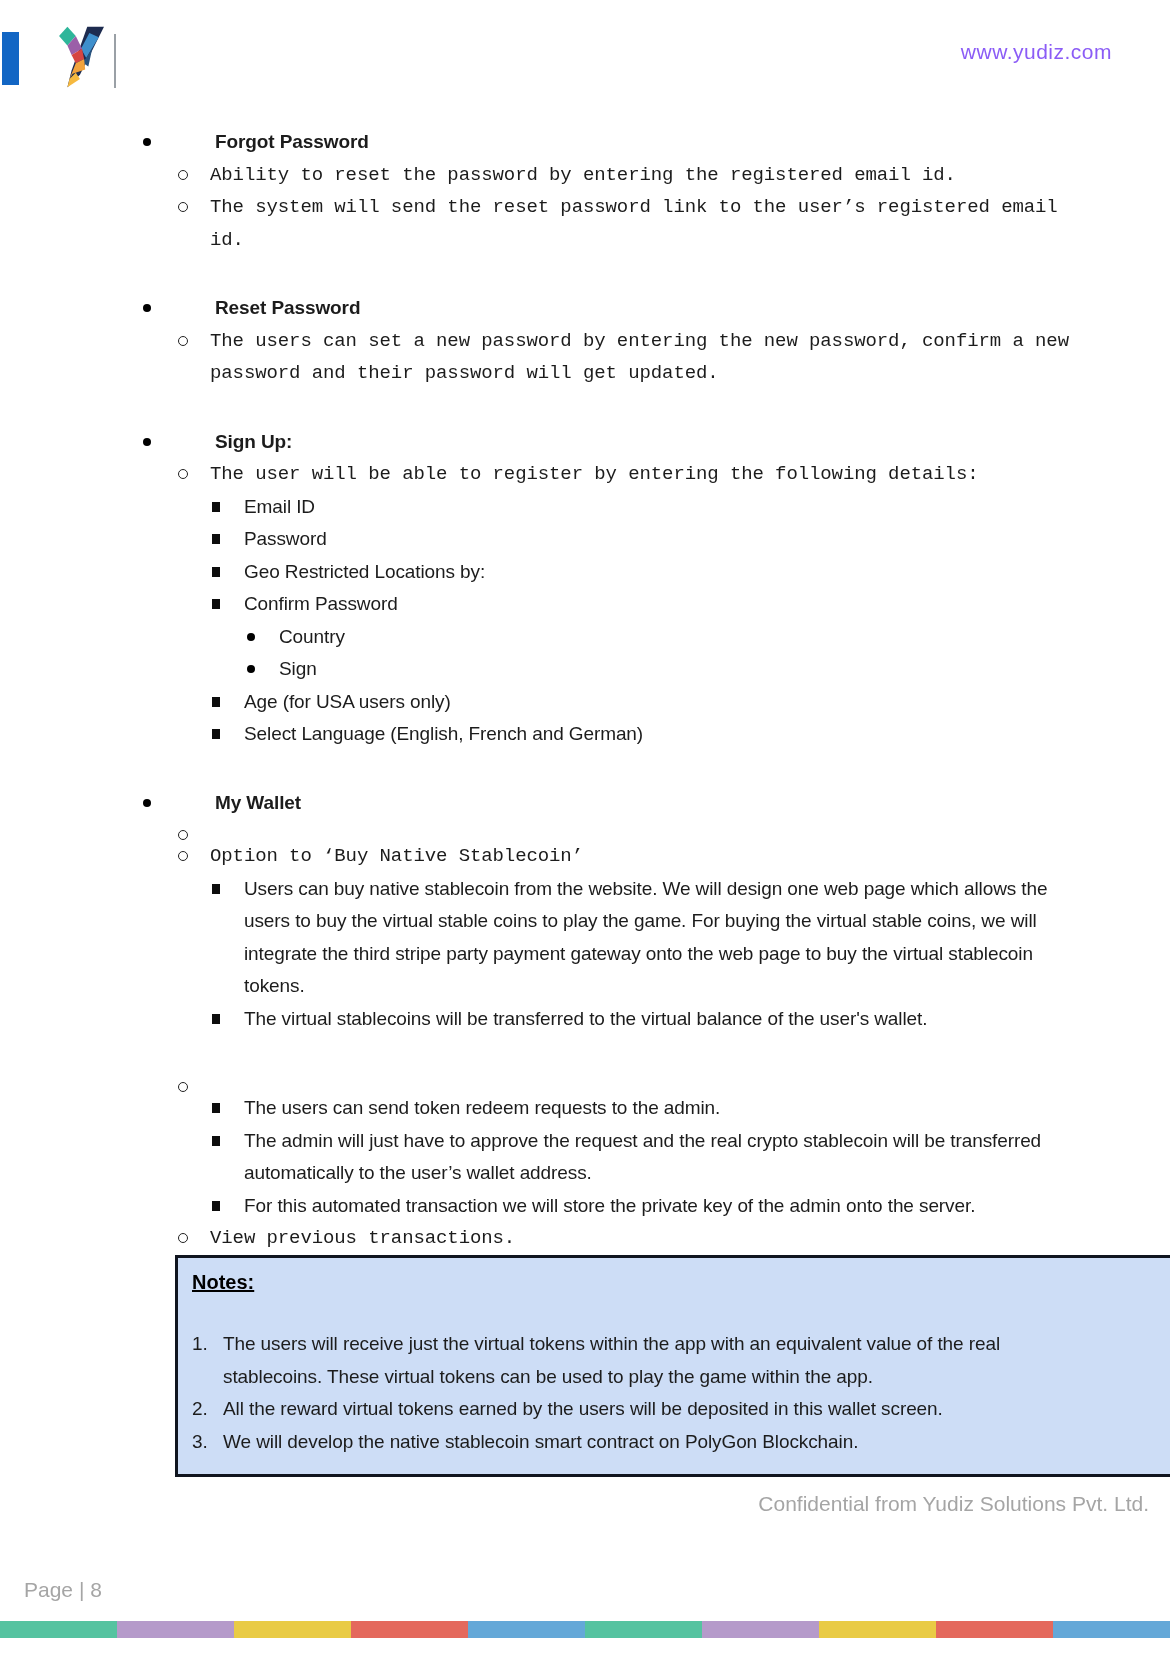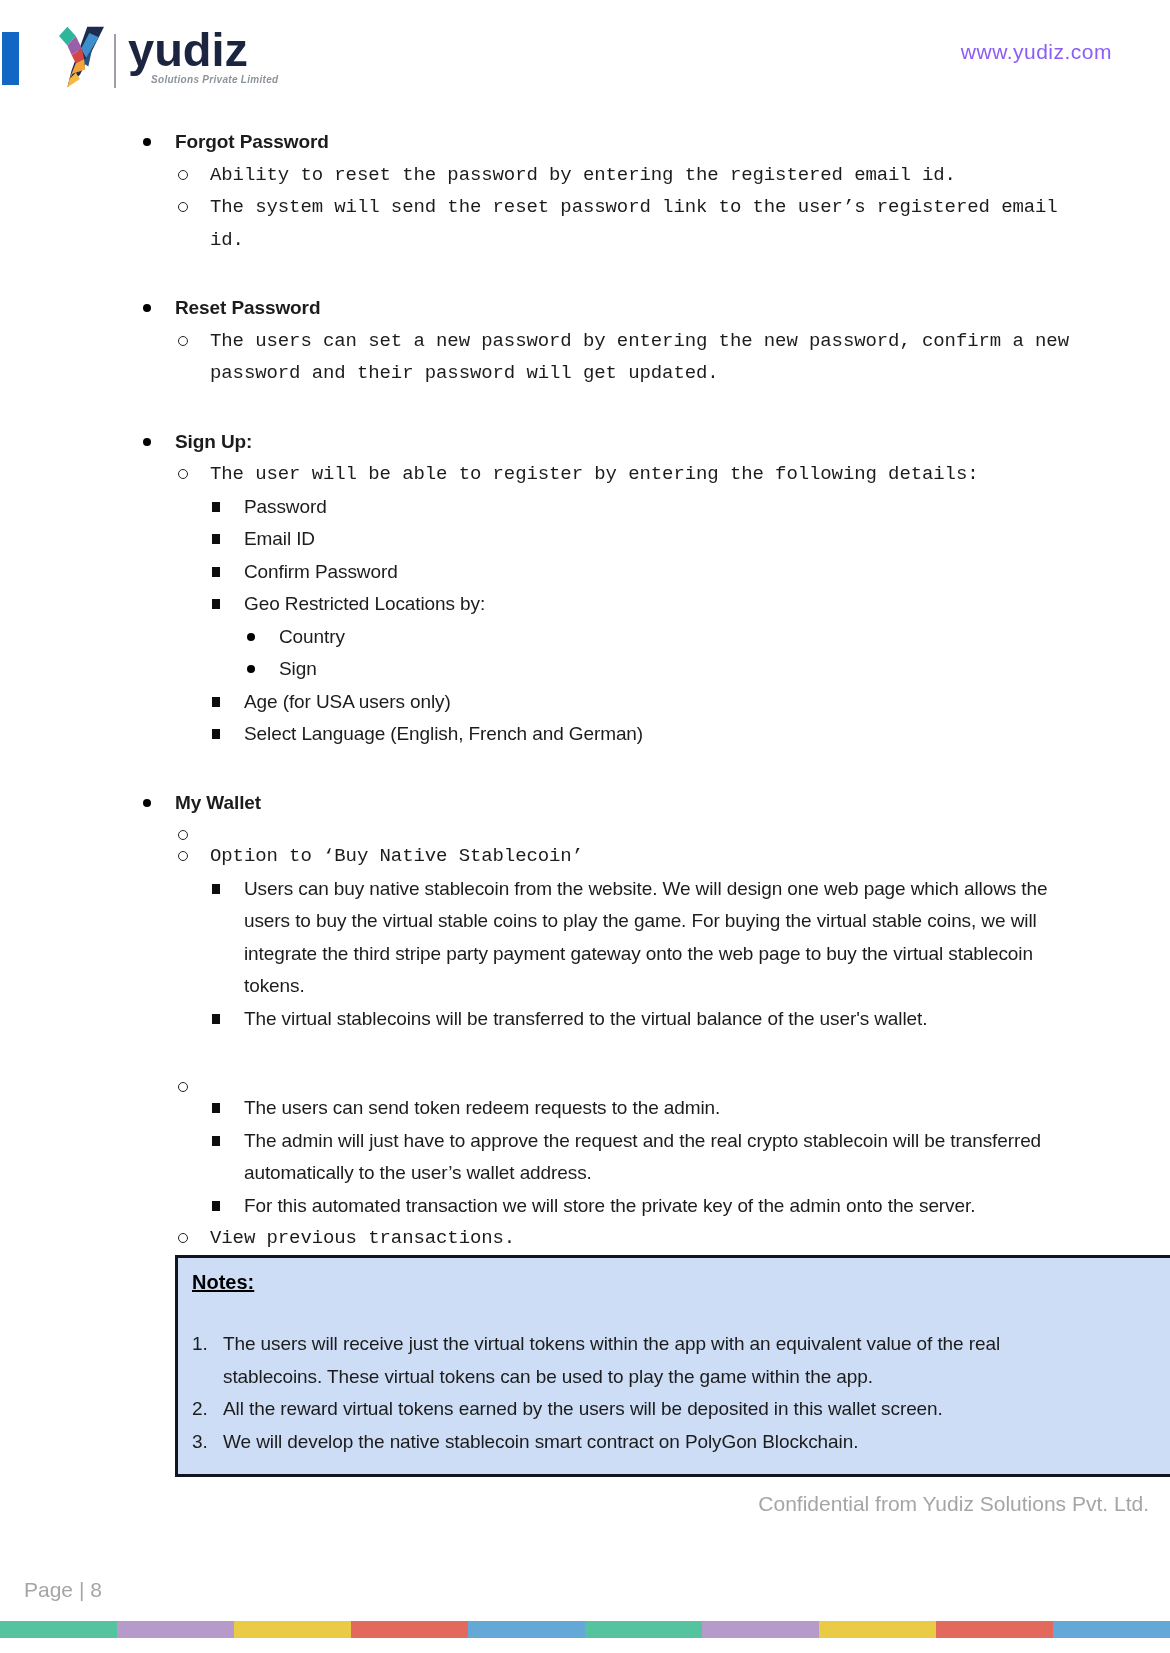--- a/index.html
+++ b/index.html
@@ -27,21 +27,21 @@
     color:#8d939c;margin-top:2px;padding-left:23px;letter-spacing:0.3px;
   }
   .hdr-site{
     position:absolute;top:40px;right:58px;
     font-size:21px;color:#8b5cf6;letter-spacing:0.5px;
   }
   
   .content{position:absolute;left:143px;top:126px;width:940px;}
   .li{display:flex;}
   .li .txt{font-size:19px;line-height:32.5px;letter-spacing:-0.1px;}
-  .li.bold .txt{font-weight:bold;}
+  .li.bold .txt{font-weight:bold;margin-left:40px;}
   .li.gap{margin-bottom:36px;}
   .lvl1{padding-left:0;}
   .lvl2{padding-left:35px;}
   .lvl3{padding-left:69px;}
   .lvl4{padding-left:104px;}
   .bcol{width:32px;flex:none;display:flex;justify-content:flex-start;}
   .b-disc{width:8px;height:8px;background:#000;border-radius:50%;margin-top:12px;}
   .b-circle{width:8px;height:8px;border:1.5px solid #222;border-radius:50%;background:transparent;margin-top:11px;box-sizing:content-box;}
   .b-square{width:8px;height:10px;background:#0d0d0d;margin-top:11px;}
   .lvl2 .txt{max-width:860px;font-family:Liberation Mono, monospace;}
@@ -78,24 +78,20 @@
       <polygon points="28,0 44,0 21,46 9,58 13,42" fill="#1d2b4f"></polygon>
       <polygon points="30,6 39,10 27,30 22,21" fill="#3f8fcc"></polygon>
       <polygon points="27,30 33,20 29,38 23,34" fill="#27537f"></polygon>
       <polygon points="9,0 17,9 9,18 1,9" fill="#2eb69a"></polygon>
       <polygon points="9,18 17,9 23,21 13,27" fill="#9b5fa8"></polygon>
       <polygon points="13,27 23,21 25,31 17,35" fill="#d64541"></polygon>
       <polygon points="17,35 25,31 26,41 14,45 11,50" fill="#f2a33c"></polygon>
       <polygon points="11,50 17,44 21,50 9,58" fill="#f6b93f"></polygon>
     </svg>
     <div class="logo-divider"></div>
-    <div class="brand-block">
-      <div class="brand-name">yudiz</div>
-      <div class="brand-tagline">Solutions Private Limited</div>
-    </div>
   </div>
 
   <div class="hdr-site">www.yudiz.com</div>
 
   <div class="content">
       <div class="li lvl1 bold">
         <span class="bcol">
           <span class="b-disc"></span>
         </span>
         <div class="txt">Forgot Password</div>
@@ -133,39 +129,39 @@
       <div class="li lvl2">
         <span class="bcol">
           <span class="b-circle"></span>
         </span>
         <div class="txt">The user will be able to register by entering the following details:</div>
       </div>
       <div class="li lvl3">
         <span class="bcol">
           <span class="b-square"></span>
         </span>
+        <div class="txt">Email ID</div>
+      </div>
+      <div class="li lvl3">
+        <span class="bcol">
+          <span class="b-square"></span>
+        </span>
         <div class="txt">Password</div>
       </div>
       <div class="li lvl3">
         <span class="bcol">
           <span class="b-square"></span>
         </span>
-        <div class="txt">Email ID</div>
+        <div class="txt">Geo Restricted Locations by:</div>
       </div>
       <div class="li lvl3">
         <span class="bcol">
           <span class="b-square"></span>
         </span>
         <div class="txt">Confirm Password</div>
-      </div>
-      <div class="li lvl3">
-        <span class="bcol">
-          <span class="b-square"></span>
-        </span>
-        <div class="txt">Geo Restricted Locations by:</div>
       </div>
       <div class="li lvl4">
         <span class="bcol">
           <span class="b-disc"></span>
         </span>
         <div class="txt">Country</div>
       </div>
       <div class="li lvl4">
         <span class="bcol">
           <span class="b-disc"></span>

